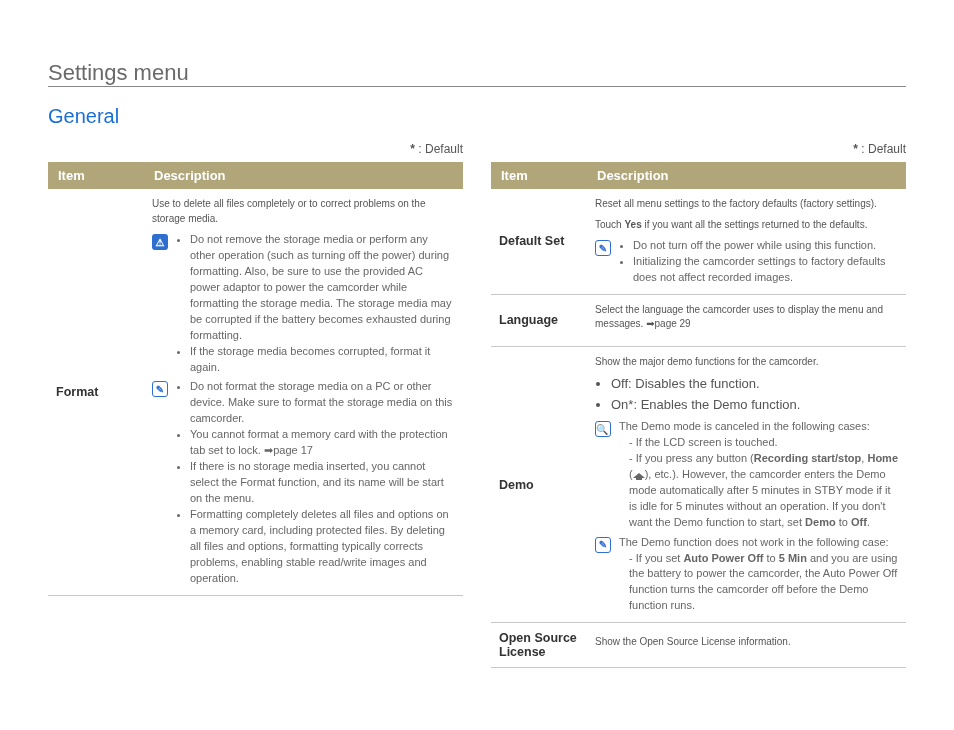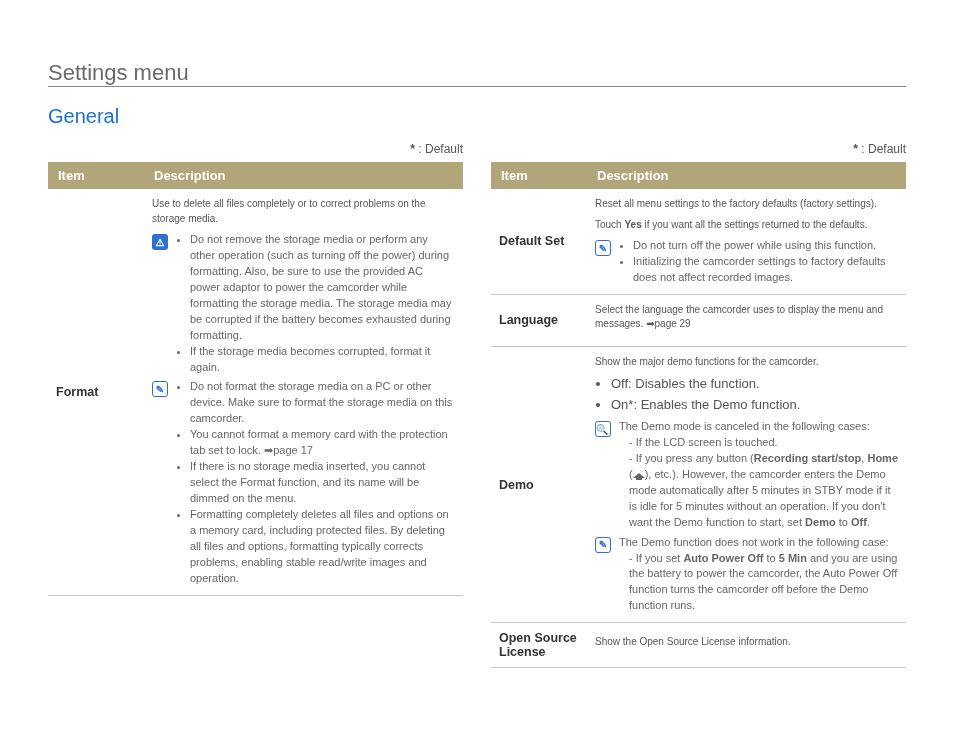--- a/index.html
+++ b/index.html
@@ -64,21 +64,21 @@
                     <li>If the storage media becomes corrupted, format it again.</li>
                   </ul>
                 </div>
               </div>
               <div class="notebox">
                 <div class="nicon tip">✎</div>
                 <div class="nlist">
                   <ul>
                     <li>Do not format the storage media on a PC or other device. Make sure to format the storage media on this camcorder.</li>
                     <li>You cannot format a memory card with the protection tab set to lock. ➡page 17</li>
-                    <li>If there is no storage media inserted, you cannot select the Format function, and its name will be dimmed on the menu.</li>
+                    <li>If there is no storage media inserted, you cannot select the Format function, and its name will be start on the menu.</li>
                     <li>Formatting completely deletes all files and options on a memory card, including protected files. By deleting all files and options, formatting typically corrects problems, enabling stable read/write images and operation.</li>
                   </ul>
                 </div>
               </div>
             </td>
           </tr>
         </tbody>
       </table>
     </div>
 

